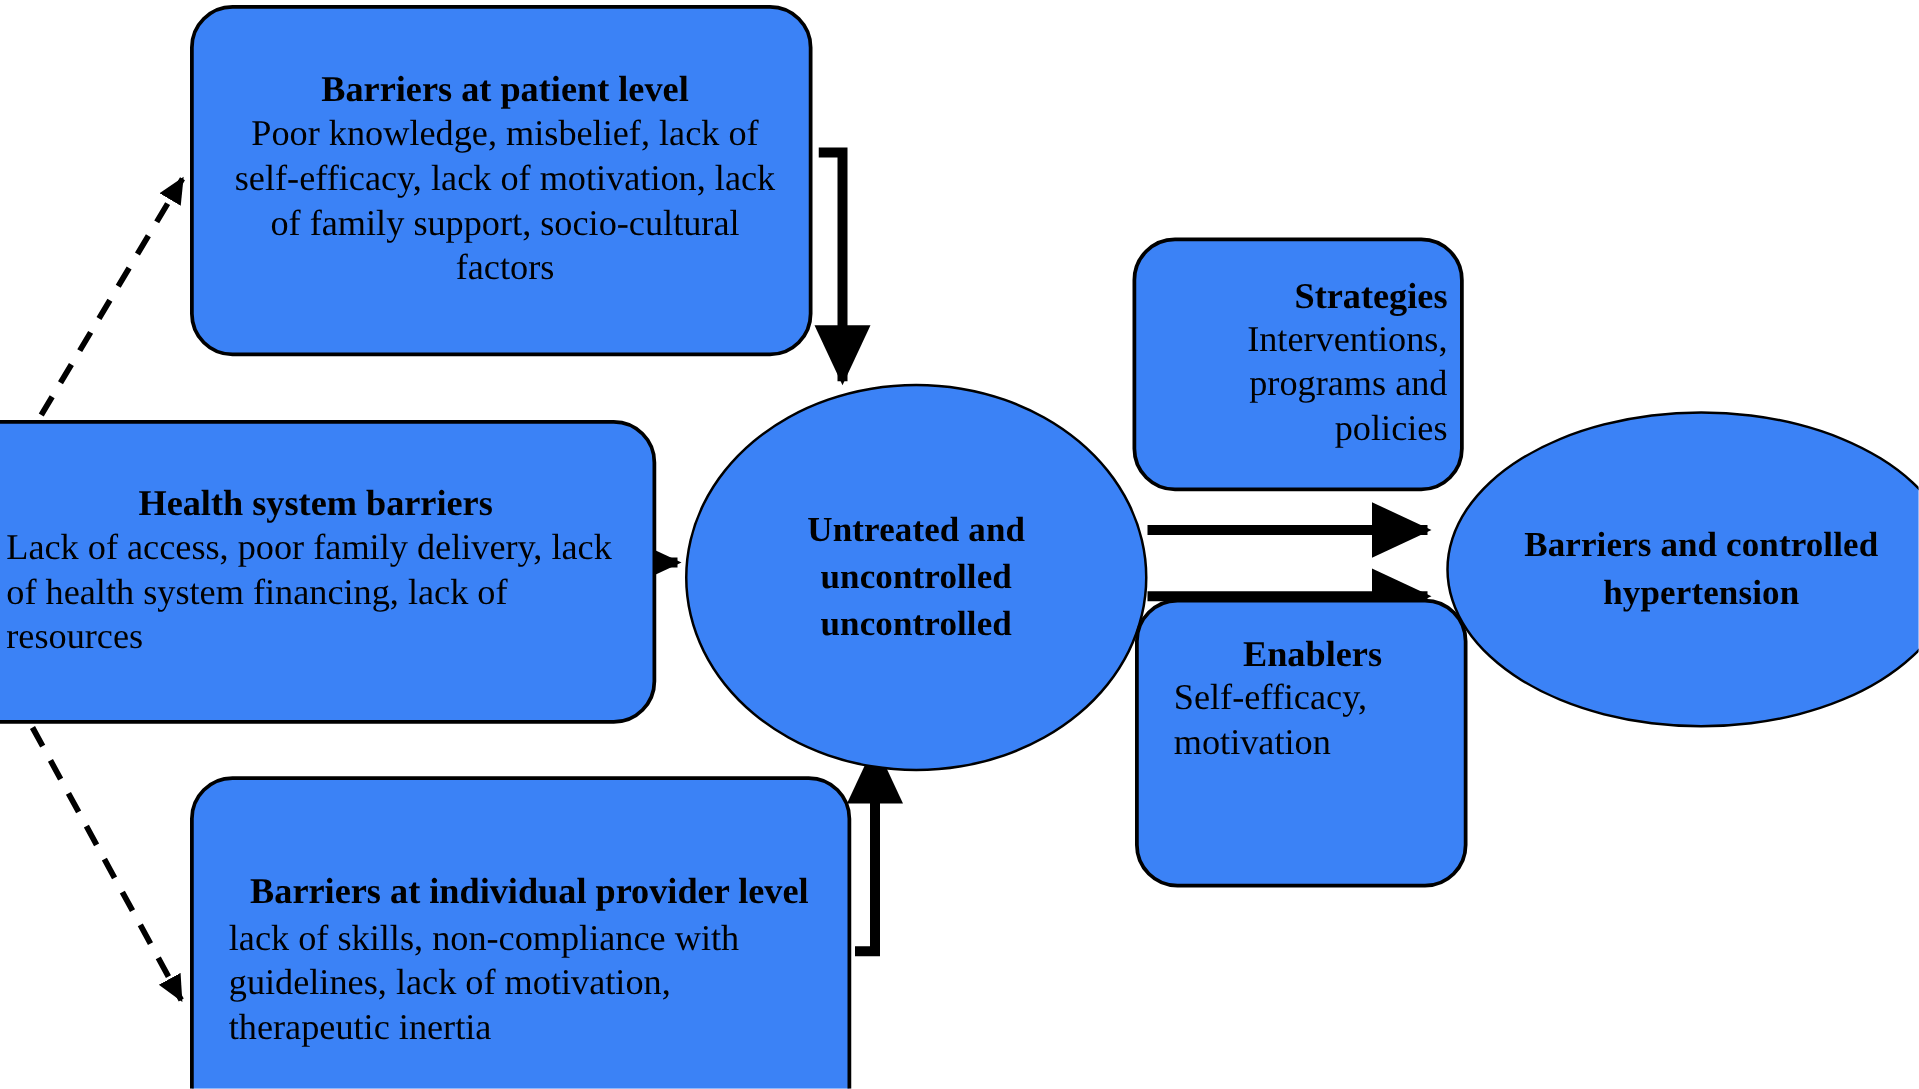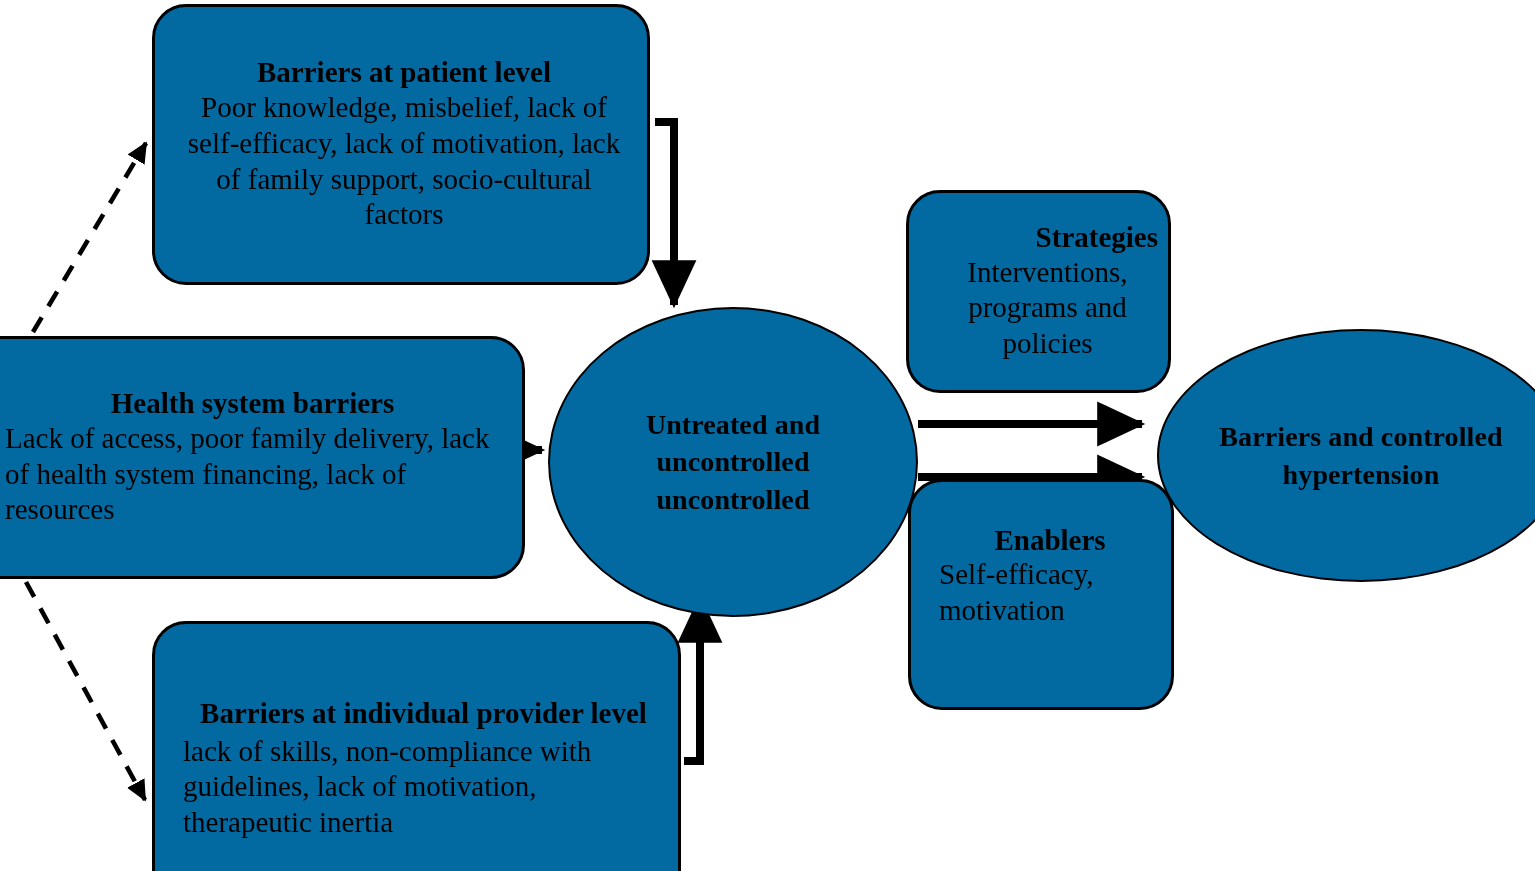--- a/index.html
+++ b/index.html
@@ -20,21 +20,21 @@
     position: absolute;
     left: 0;
     top: 0;
     width: 1535px;
     height: 871px;
     pointer-events: none;
   }
   .node {
     position: absolute;
     box-sizing: border-box;
-    background: #0369a1;
+    background: #3b82f6;
     border: 3.2px solid #000000;
     display: flex;
     flex-direction: column;
     justify-content: center;
     z-index: 2;
     font-family: Liberation Serif, serif;
   }
   .rbox {
     border-radius: 34px;
   }
@@ -79,28 +79,28 @@
     padding: 6px 14px 6px 28px;
   }
   #node-provider .title { text-align: center; margin-bottom: 3px; }
   #node-provider .body  { text-align: left; }
 
   #node-strategies {
     left: 906px; top: 190px; width: 265px; height: 203px;
     padding: 6px 10px 6px 28px;
   }
   #node-strategies .title { text-align: right; margin-bottom: 0px; }
-  #node-strategies .body  { text-align: center; }
+  #node-strategies .body  { text-align: right; }
 
   #node-enablers {
     left: 908px; top: 479px; width: 266px; height: 231px;
     padding: 6px 10px 6px 28px;
     justify-content: flex-start;
   }
-  #node-enablers .inner { margin-top: 36px; }
+  #node-enablers .inner { margin-top: 20px; }
   #node-enablers .title { text-align: center; margin-bottom: 0px; }
   #node-enablers .body  { text-align: left; }
 
   #node-untreated {
     left: 548px; top: 307px; width: 370px; height: 310px;
     padding: 0 34px;
   }
   #node-treated {
     left: 1157px; top: 329px; width: 408px; height: 253px;
     padding: 0 46px;

